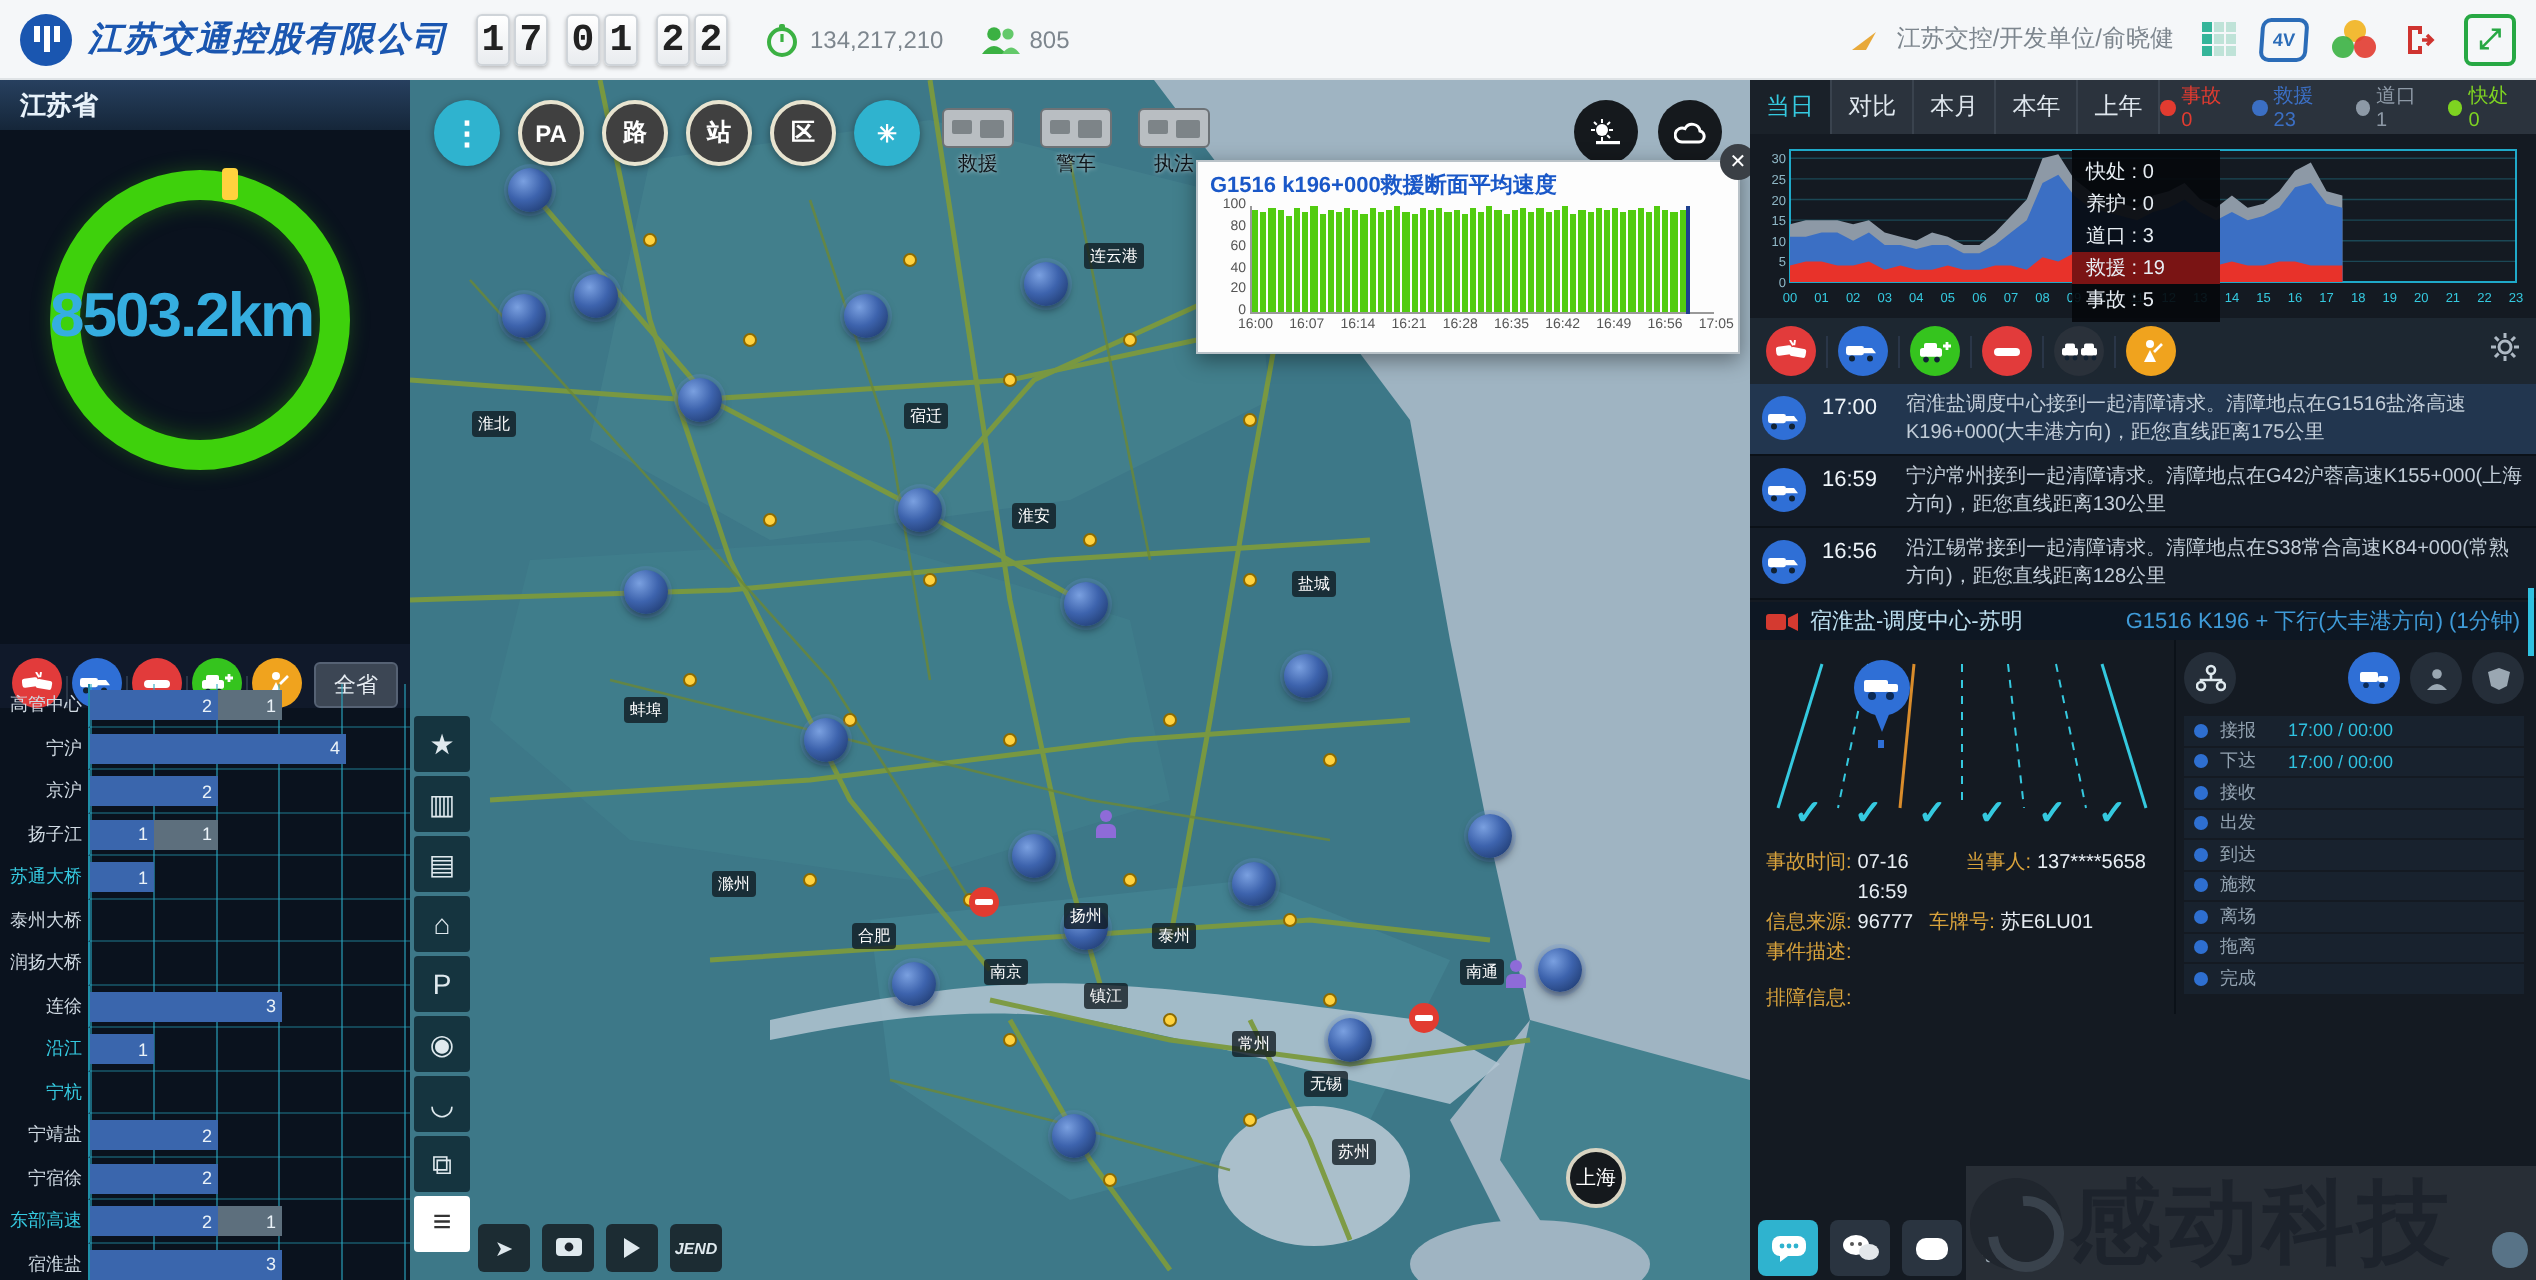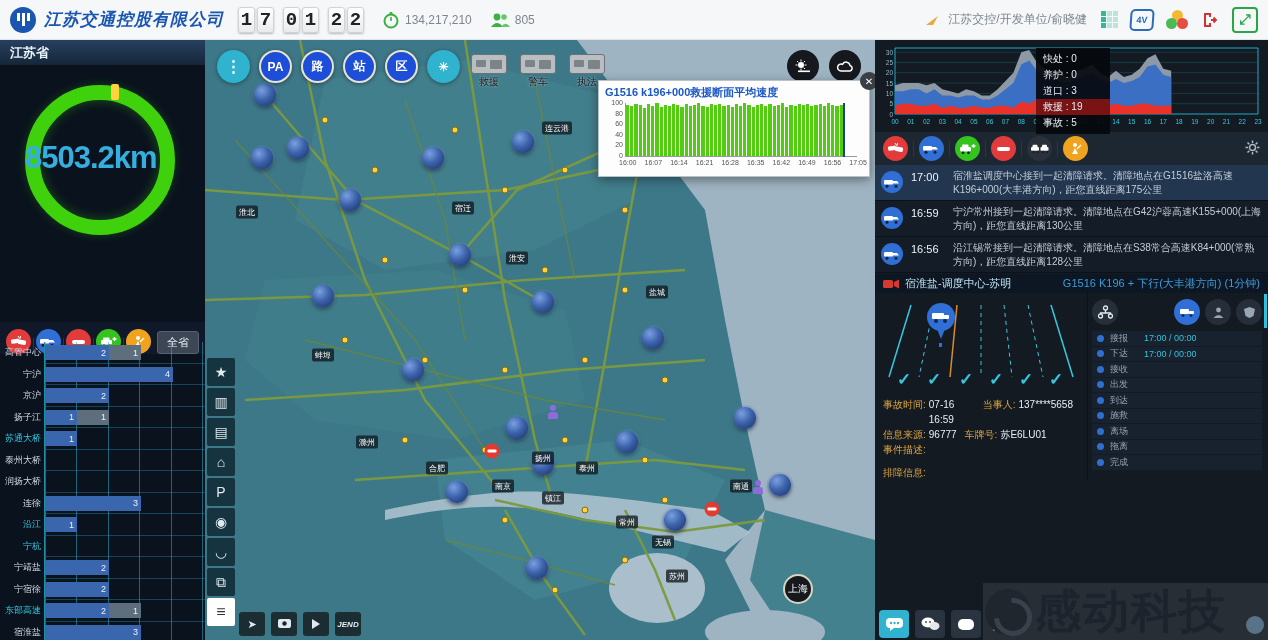--- a/index.html
+++ b/index.html
@@ -66,21 +66,21 @@
      border-bottom:1px solid rgba(41,170,196,.35); }
   .seg { position:absolute; top:3px; height:15px; display:flex; align-items:center; justify-content:flex-end;
      color:#eaf2f8; font-size:9px; padding-right:3px; }
 
   
   #map { left:205px; top:40px; width:670px; height:600px; background:#3d7888; overflow:hidden; }
   .mtool { position:absolute; top:10px; display:flex; align-items:flex-start; gap:9px; left:12px; }
   .mcirc { width:33px; height:33px; border-radius:50%; display:flex; align-items:center; justify-content:center;
     color:#fff; font-size:12px; font-weight:bold; box-shadow:0 1px 4px rgba(0,0,0,.4); }
   .mcirc.cyan { background:#2fb3cf; }
-  .mcirc.dark { background:#1d4ed8; border:2px solid #e8e4d0; }
+  .mcirc.dark { background:#404040; border:2px solid #e8e4d0; }
   .vehbtn { text-align:center; color:#101418; font-size:10px; width:40px; }
   .vehbtn .veh { width:36px; height:20px; background:#b9bec2; border-radius:3px; margin:4px auto 1px;
     border:1px solid #6d7276; position:relative; }
   #weather { position:absolute; right:14px; top:10px; display:flex; gap:10px; }
   .wcirc { width:32px; height:32px; border-radius:50%; background:#15191d; color:#fff;
     display:flex; align-items:center; justify-content:center; font-size:14px; }
   #ltools { position:absolute; left:2px; top:318px; display:flex; flex-direction:column; gap:2px; }
   .ltool { width:28px; height:28px; background:rgba(16,42,52,.88); color:#dfe9ee; display:flex;
     align-items:center; justify-content:center; font-size:14px; border-radius:2px; }
   .ltool.white { background:#fff; color:#333; font-size:16px; font-weight:bold; }
@@ -673,20 +673,45 @@
           <span>16:35</span>
           <span>16:42</span>
           <span>16:49</span>
           <span>16:56</span>
           <span>17:05</span>
         </div>
     </div>
   </div>
 
   <div id="right" class="abs">
+    <div id="rtabs">
+        <div class="rtab active">当日</div>
+        <div class="rtab">对比</div>
+        <div class="rtab">本月</div>
+        <div class="rtab">本年</div>
+        <div class="rtab">上年</div>
+        <div id="rlegend">
+          <span class="li">
+            <i style="background:#e23b30"></i>
+            <span style="color:#e23b30">事故 0</span>
+          </span>
+          <span class="li">
+            <i style="background:#3b6fc4"></i>
+            <span style="color:#3b6fc4">救援 23</span>
+          </span>
+          <span class="li">
+            <i style="background:#8d99a6"></i>
+            <span style="color:#8d99a6">道口 1</span>
+          </span>
+          <span class="li">
+            <i style="background:#7ed321"></i>
+            <span style="color:#7ed321">快处 0</span>
+          </span>
+        </div>
+      </div>
 
     <div id="rchart">
       <svg id="rchart-svg" width="381" height="84" viewBox="0 0 381 84">
           <path d="M14,2 H377 V68 H14 Z" fill="none" stroke="#1fa9c9" stroke-width="1"></path>
           <path d="M14,57.6875 H377" fill="none" stroke="rgba(47,193,224,.28)" stroke-width="0.7"></path>
           <path d="M14,47.375 H377" fill="none" stroke="rgba(47,193,224,.28)" stroke-width="0.7"></path>
           <path d="M14,37.0625 H377" fill="none" stroke="rgba(47,193,224,.28)" stroke-width="0.7"></path>
           <path d="M14,26.75 H377" fill="none" stroke="rgba(47,193,224,.28)" stroke-width="0.7"></path>
           <path d="M14,16.4375 H377" fill="none" stroke="rgba(47,193,224,.28)" stroke-width="0.7"></path>
           <path d="M14,6.125 H377" fill="none" stroke="rgba(47,193,224,.28)" stroke-width="0.7"></path>

